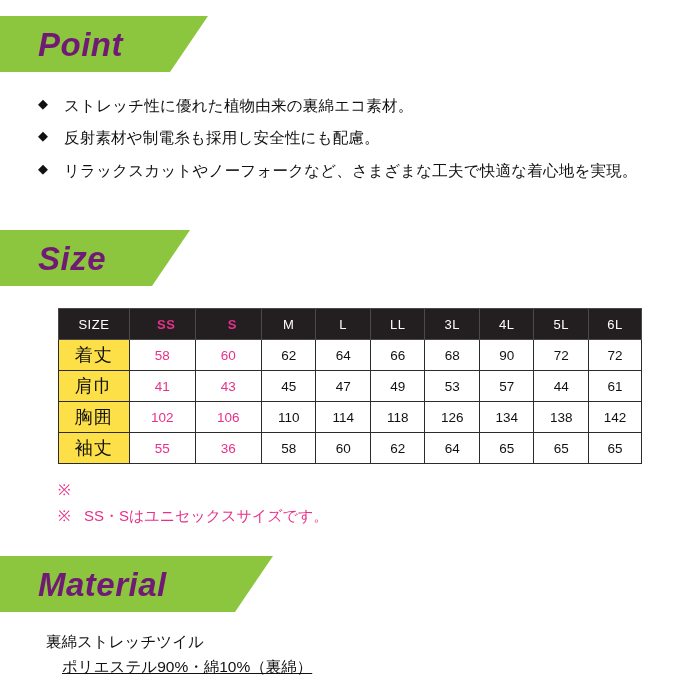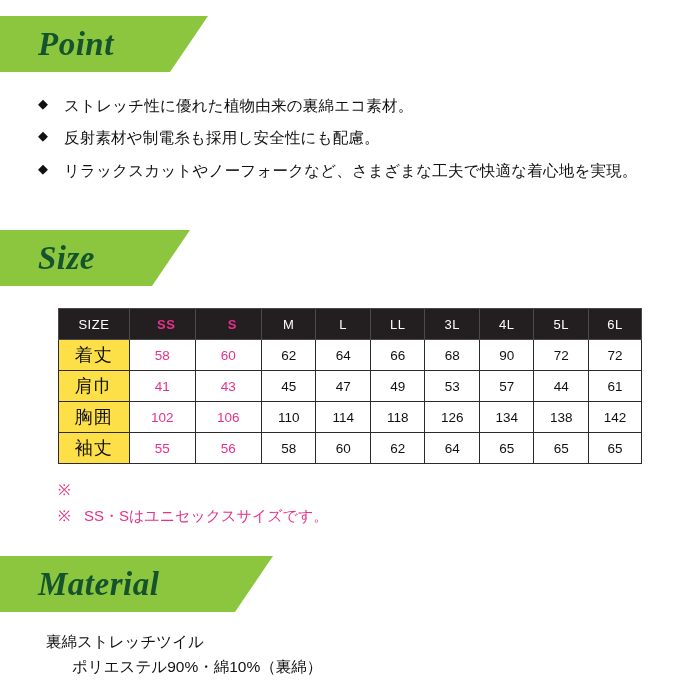--- a/index.html
+++ b/index.html
@@ -43,26 +43,26 @@
     position: absolute;
     right: -38px;
     top: 0;
     width: 0;
     height: 0;
     border-style: solid;
     border-width: 56px 38px 0 0;
     border-color: #8cc63e transparent transparent transparent;
   }
   .banner .title {
-    font-family: Liberation Serif, serif;
+    font-family: Liberation Sans, sans-serif;
     font-weight: bold;
     font-style: italic;
     font-size: 33px;
     letter-spacing: 0.5px;
-    color: #14532d;
+    color: #701a75;
     line-height: 1;
   }
 
   
   .point-section {
     position: absolute;
     top: 16px;
     left: 0;
     width: 700px;
   }
@@ -163,21 +163,21 @@
     left: 0;
     width: 700px;
   }
   .material-lines {
     margin-top: 18px;
     padding: 0 40px 0 30px;
     font-size: 15.5px;
     line-height: 1.6;
   }
   .material-lines .line1 { margin-left: 16px; }
-  .material-lines .line2 { margin-left: 42px; }
+  .material-lines .line2 { margin-left: 32px; text-decoration: underline; }
 </style>
 </head>
 <body>
 
 <div class="page">
 
   <section class="point-section">
     <div class="banner">
       <div class="bar" style="width:170px;">
         <span class="title">Point</span>
@@ -255,21 +255,21 @@
             <td>114</td>
             <td>118</td>
             <td>126</td>
             <td>134</td>
             <td>138</td>
             <td>142</td>
           </tr>
           <tr>
             <th>袖丈</th>
             <td class="pink-cell">55</td>
-            <td class="pink-cell">56</td>
+            <td class="pink-cell">36</td>
             <td>58</td>
             <td>60</td>
             <td>62</td>
             <td>64</td>
             <td>65</td>
             <td>65</td>
             <td>65</td>
           </tr>
         </tbody>
       </table>

